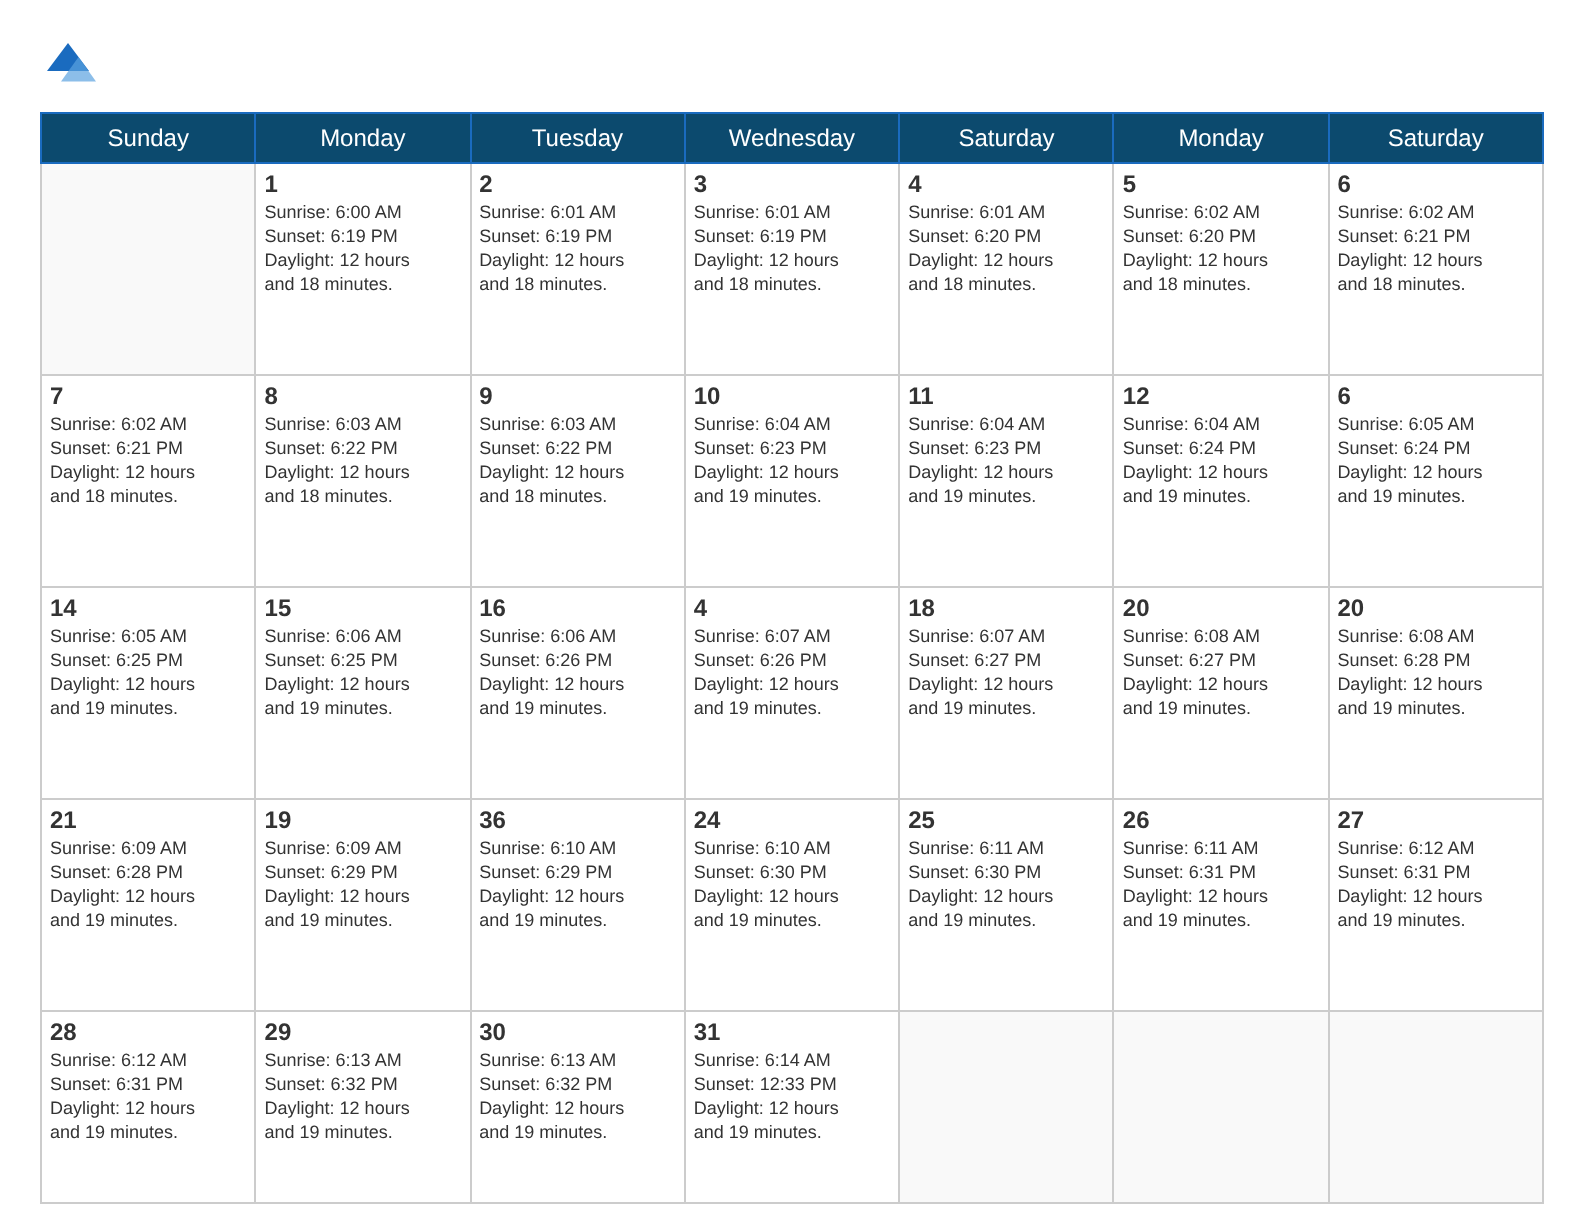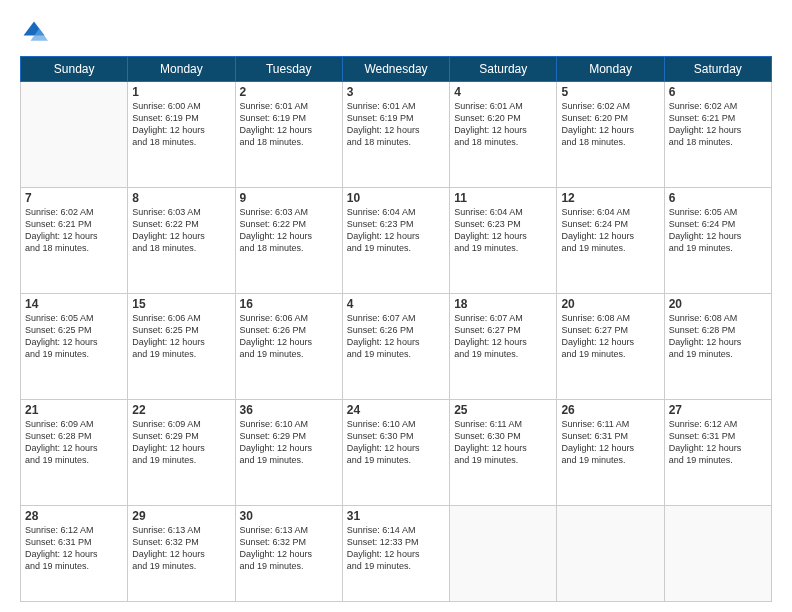--- a/index.html
+++ b/index.html
@@ -291,21 +291,21 @@
           </tr>
           <tr class="week-row">
             <td>
               <span class="day-num">21</span>
               <div class="day-info" style="white-space: pre-line;">Sunrise: 6:09 AM
 Sunset: 6:28 PM
 Daylight: 12 hours
 and 19 minutes.</div>
             </td>
             <td>
-              <span class="day-num">22</span>
+              <span class="day-num">19</span>
               <div class="day-info" style="white-space: pre-line;">Sunrise: 6:09 AM
 Sunset: 6:29 PM
 Daylight: 12 hours
 and 19 minutes.</div>
             </td>
             <td>
               <span class="day-num">36</span>
               <div class="day-info" style="white-space: pre-line;">Sunrise: 6:10 AM
 Sunset: 6:29 PM
 Daylight: 12 hours

